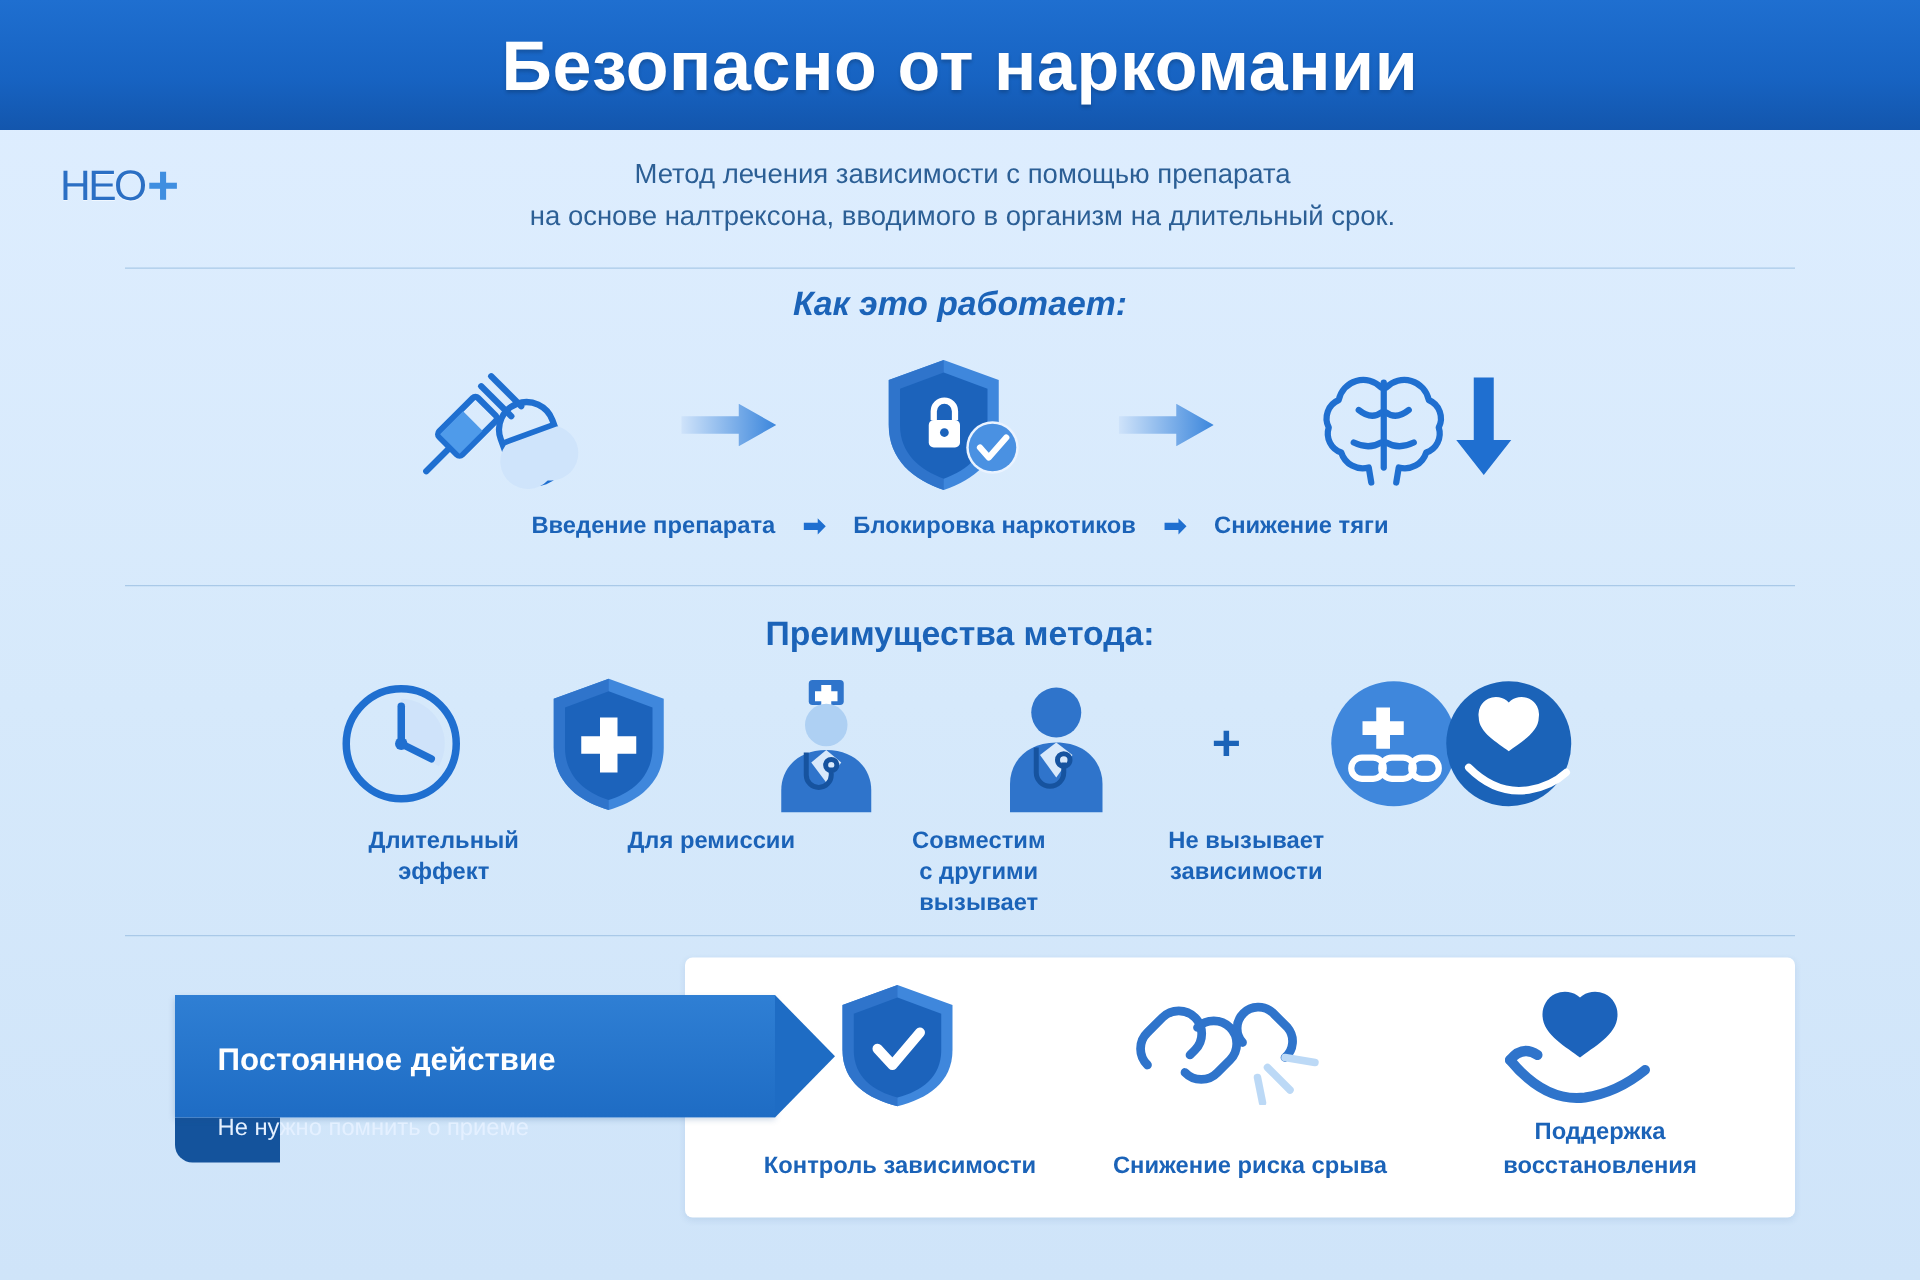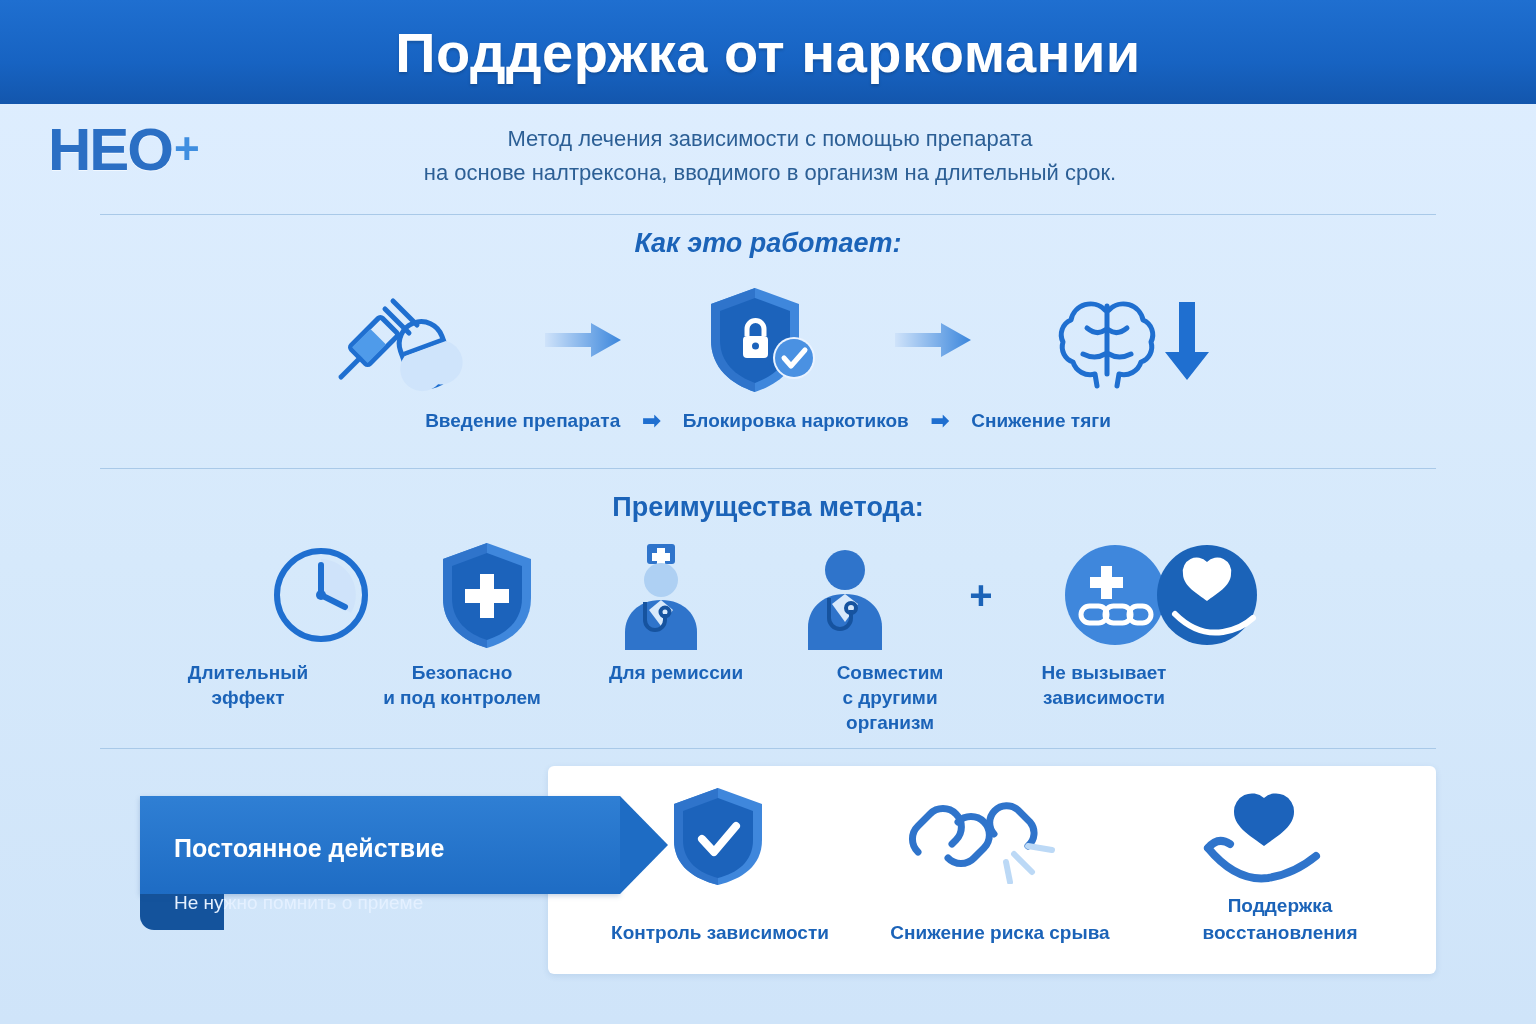--- a/index.html
+++ b/index.html
@@ -30,21 +30,21 @@
     text-shadow: 0 2px 3px rgba(0,0,0,.18);
   }
 
   
   .logo {
     position: absolute; left: 48px; top: 118px;
     width: 200px; height: 62px;
     display: flex; align-items: center;
   }
   .logo-text {
-    font-size: 60px; font-weight: bold;
+    font-size: 34px; font-weight: normal;
     color: #2b6fc4;
     letter-spacing: -2px;
     text-shadow: 0 1px 0 rgba(255,255,255,.6);
   }
   .logo-plus {
     color: #3f8ee0; font-size: 44px; font-weight: bold; margin-left: 2px;
   }
   .subtitle {
     position: absolute; top: 122px; left: 300px; width: 940px;
     text-align: center;
@@ -149,21 +149,21 @@
   }
 
   svg { display: block; }
 </style>
 </head>
 <body>
 
 <div class="poster">
 
   <div class="header">
-    <h1>Поддержка от наркомании</h1>
+    <h1>Безопасно от наркомании</h1>
   </div>
 
   <div class="logo">
     <span class="logo-text">НЕО</span>
     <span class="logo-plus">+</span>
   </div>
 
   <div class="subtitle">
     <div>Метод лечения зависимости с помощью препарата</div>
     <div>на основе налтрексона, вводимого в организм на длительный срок.</div>
@@ -320,29 +320,25 @@
           <rect x="72" y="64" width="22" height="17" rx="8.5"></rect>
         </g>
         <path d="M150 20 a14 14 0 0 1 24 12 c0 12 -15 20 -24 27 c-9 -7 -24 -15 -24 -27 a14 14 0 0 1 24 -12 z" fill="#ffffff"></path>
         <path d="M118 72 q22 22 48 18 q18 -3 30 -14" fill="none" stroke="#ffffff" stroke-width="6" stroke-linecap="round"></path>
       </svg>
     </span>
   </div>
 
   <div class="benefit-labels">
     <div>Длительный эффект</div>
-    <div>
-      <div>Безопасно</div>
-      <div>и под контролем</div>
-    </div>
     <div>Для ремиссии</div>
     <div>
       <div>Совместим</div>
       <div>с другими</div>
-      <div>организм</div>
+      <div>вызывает</div>
     </div>
     <div>
       <div>Не вызывает</div>
       <div>зависимости</div>
     </div>
   </div>
 
   <div class="divider" id="div3"></div>
 
   <div class="bottom-card"></div>

